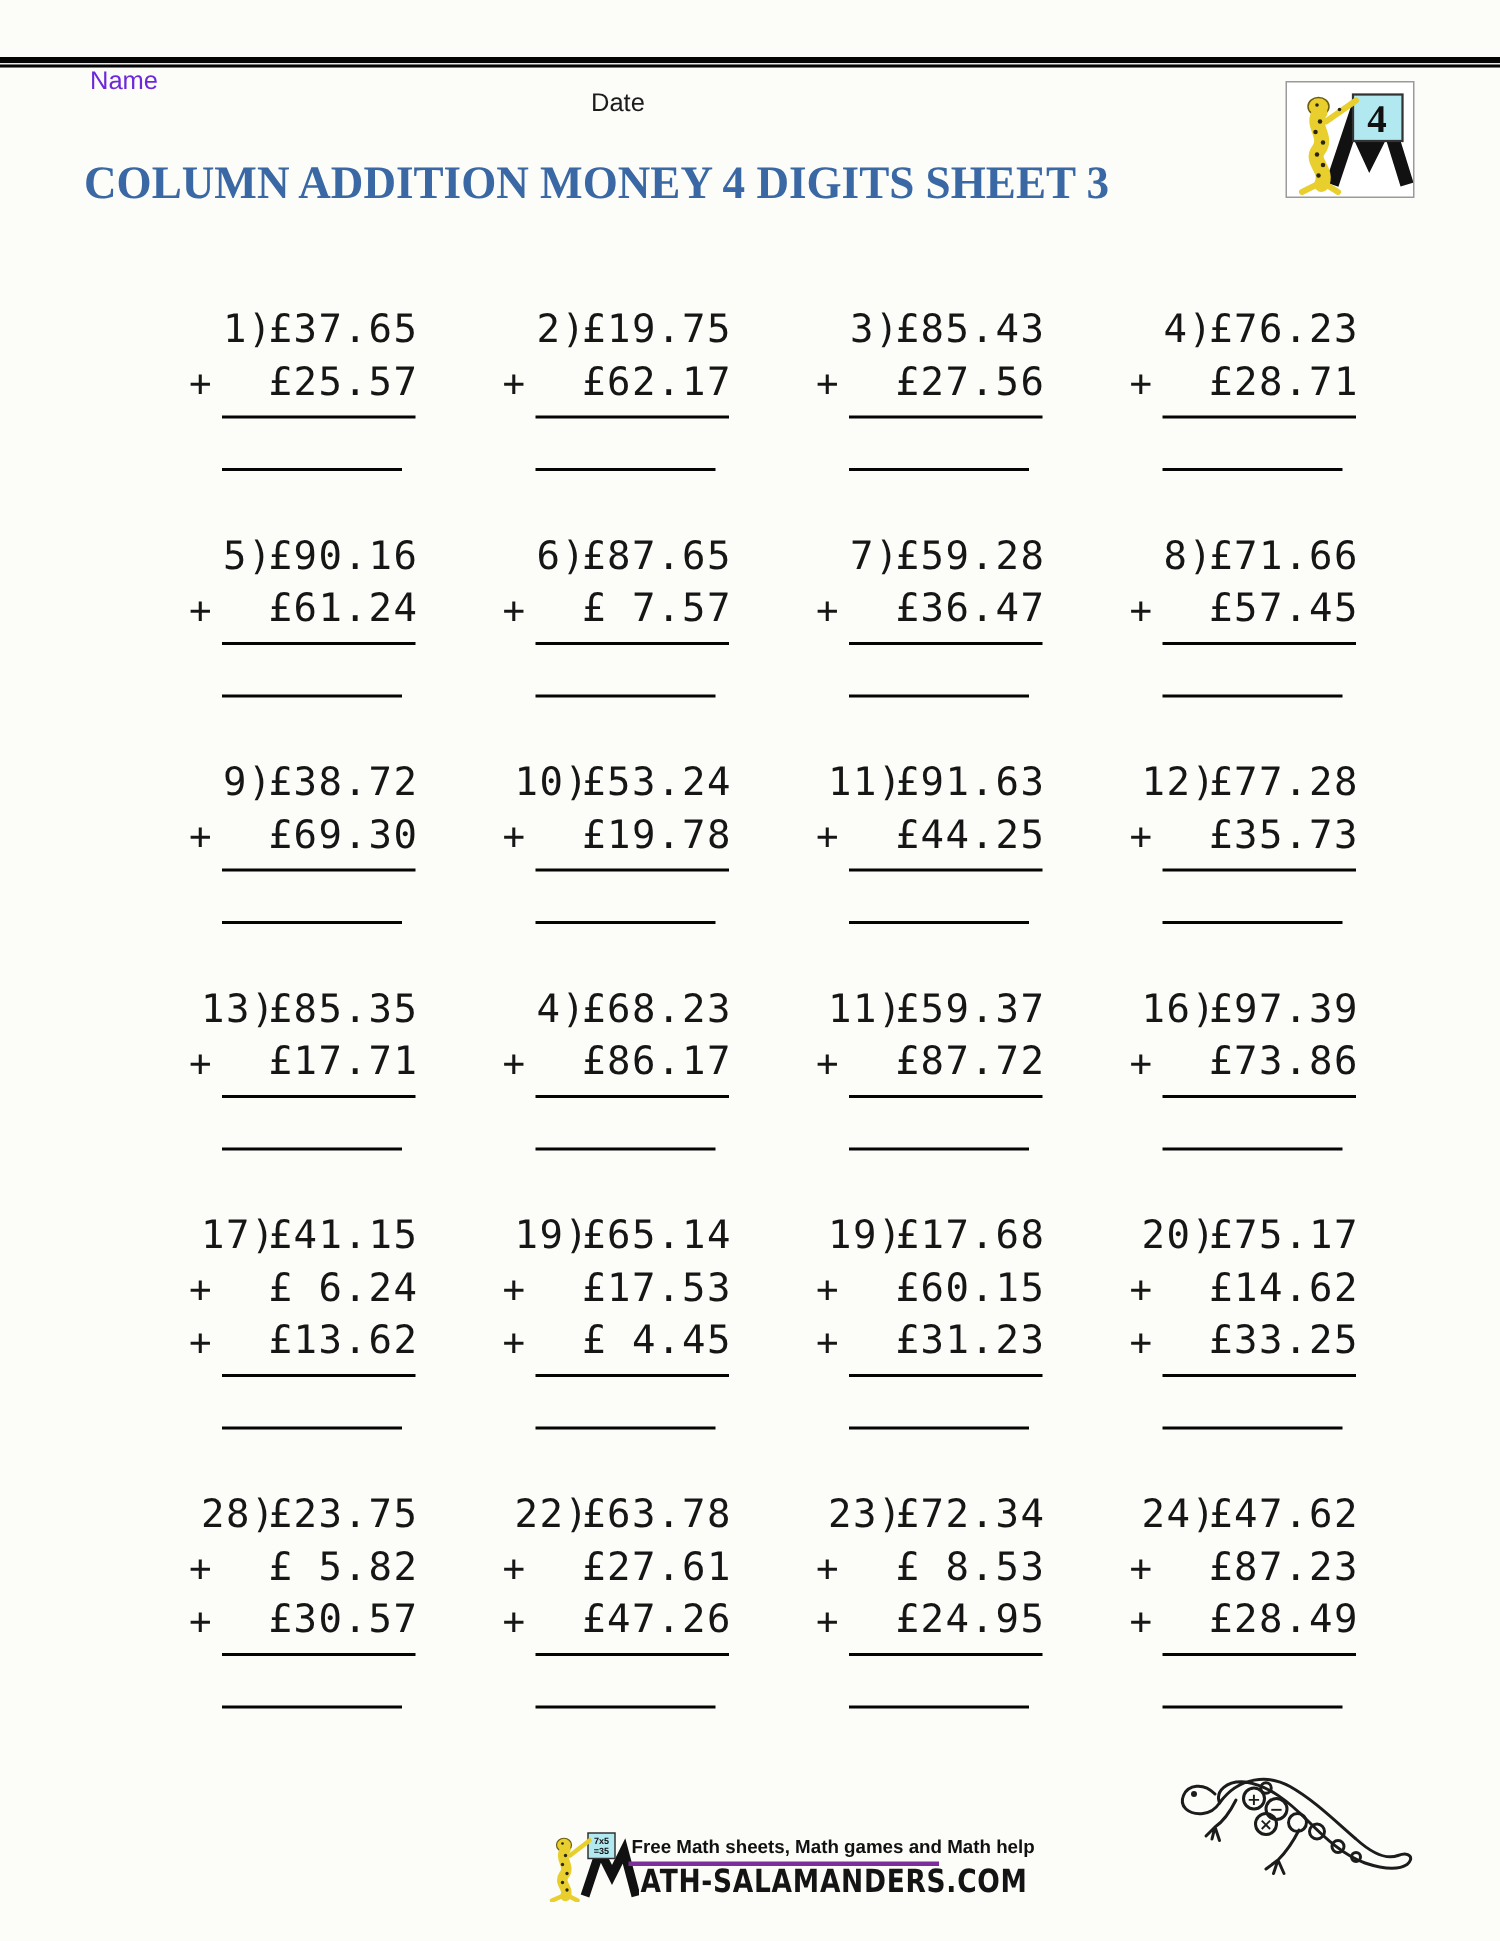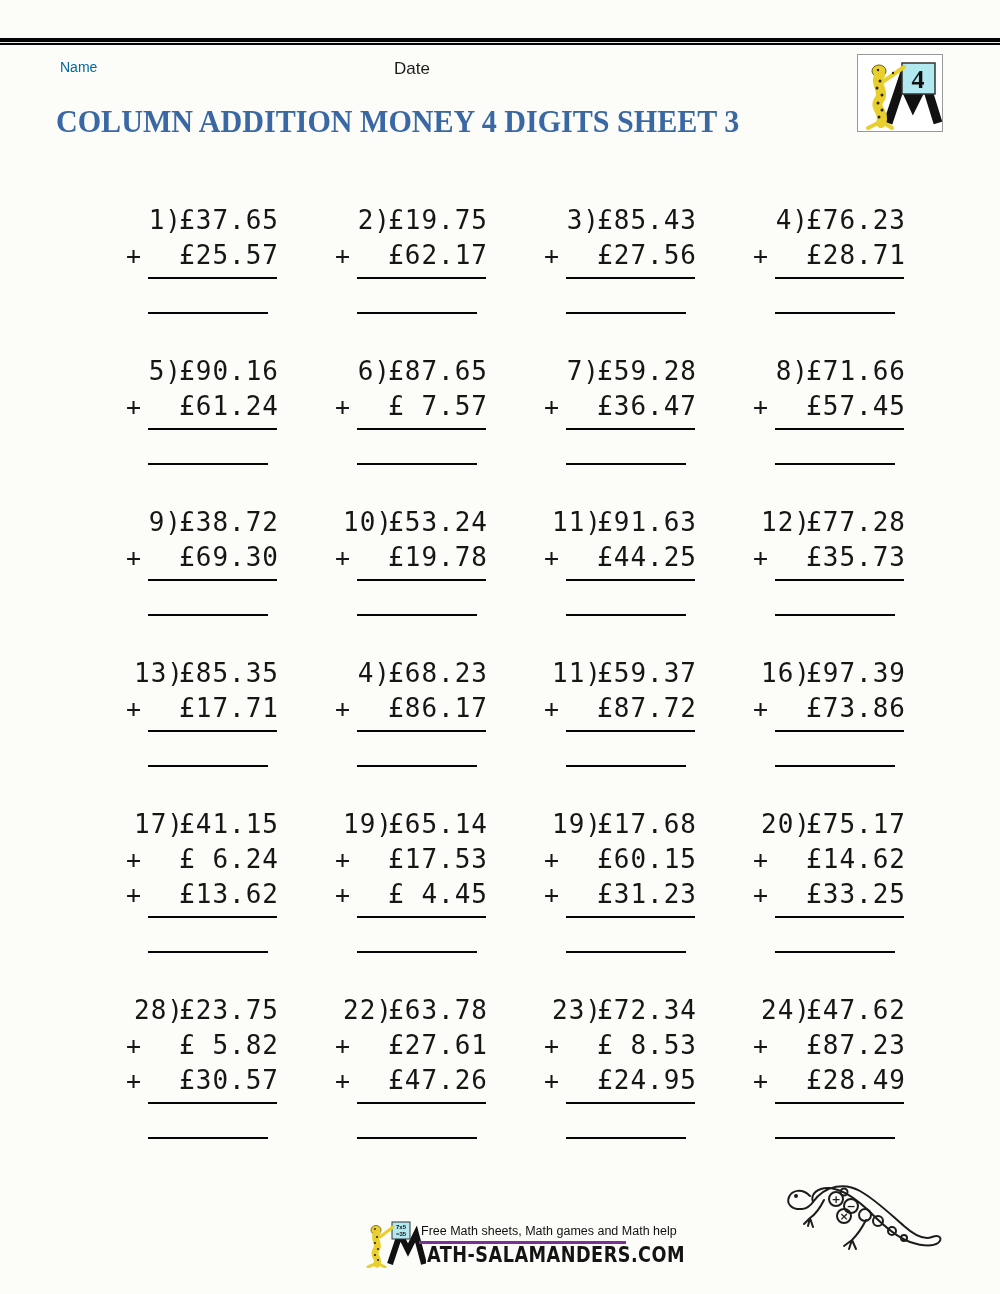--- a/index.html
+++ b/index.html
@@ -7,21 +7,21 @@
     width:1000px;height:1294px;position:relative;
     background:#fcfcf9;
     font-family:"Liberation Sans",sans-serif;
     overflow:hidden;
   }
   
   .top-rule{
     position:absolute;left:0;top:38px;width:1000px;height:1px;
     background:#e8e8e8;border-top:4px solid #050505;border-bottom:2px solid #050505;
   }
-  .name-label{position:absolute;left:60px;top:59px;font-size:14px;color:#0369a1;}
+  .name-label{position:absolute;left:60px;top:44px;font-size:17px;color:#6d28d9;}
   .date-label{position:absolute;left:394px;top:59px;font-size:17px;color:#1c1c1c;}
   .page-title{
     position:absolute;left:56px;top:104px;
     font-family:"Liberation Serif",serif;font-weight:bold;font-size:31px;
     color:#3a68a5;letter-spacing:0px;transform:scaleX(0.97);transform-origin:left;
     white-space:nowrap;
   }
   .badge{
     position:absolute;left:857px;top:54px;width:86px;height:78px;
     background:#ffffff;border:1px solid #9a9a9a;box-sizing:border-box;
@@ -42,21 +42,21 @@
   }
   .plus{
     position:absolute;left:-22px;top:0;width:22px;text-align:left;
     font-family:"DejaVu Sans Mono",monospace;font-size:25px;color:#161616;
   }
   .sum-rule{margin-left:63px;width:129px;border-top:2.5px solid #050505;margin-top:4px;}
   .answer-rule{margin-left:63px;width:120px;border-top:2.5px solid #050505;margin-top:33px;}
   
   .footer-icon{position:absolute;left:364px;top:1218px;}
   .footer-tagline{
-    position:absolute;left:421px;top:1224px;font-size:12.5px;font-weight:normal;color:#111;
+    position:absolute;left:421px;top:1224px;font-size:12.5px;font-weight:bold;color:#111;
     letter-spacing:0px;white-space:nowrap;
   }
   .footer-rule{position:absolute;left:419px;top:1241px;width:207px;height:3px;background:#7d2e9a;}
   .footer-wordmark{
     position:absolute;left:427px;top:1242px;font-family:"DejaVu Sans",sans-serif;
     font-size:19px;font-weight:bold;color:#141414;letter-spacing:0.5px;
     transform:scaleX(0.93) scaleY(1.12);transform-origin:left top;white-space:nowrap;
   }
   .lizard{position:absolute;left:780px;top:1158px;}
 </style>

